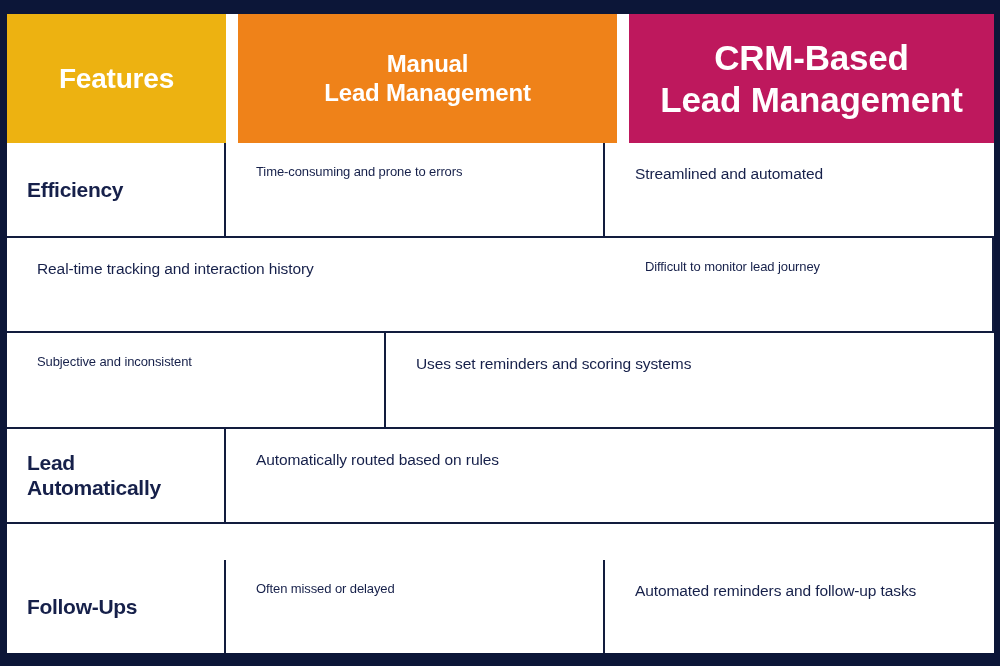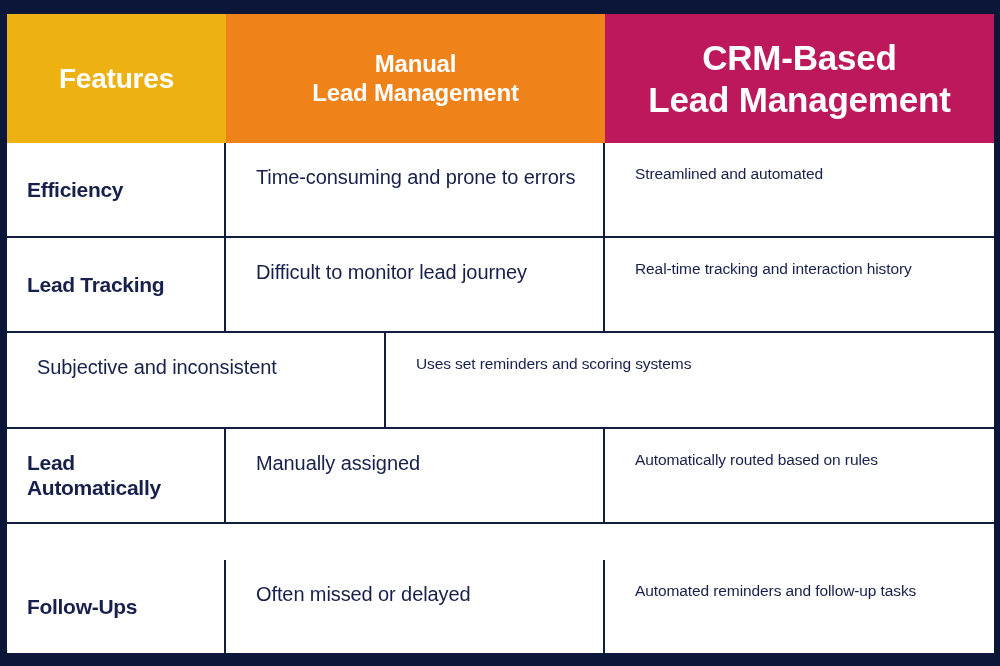--- a/index.html
+++ b/index.html
@@ -35,20 +35,21 @@
     display: flex;
     flex-direction: column;
     background: #ffffff;
   }
 
   
   .thead {
     display: flex;
     height: 129px;
     flex: 0 0 129px;
+    gap: 12px;
   }
 
   .th {
     display: flex;
     align-items: center;
     justify-content: center;
     text-align: center;
     color: #ffffff;
     font-weight: 700;
     letter-spacing: -0.2px;
@@ -111,21 +112,21 @@
     letter-spacing: -0.3px;
   }
 
   
   .td-manual {
     flex: 0 0 379px;
     display: flex;
     align-items: flex-start;
     padding: 19px 26px 10px 30px;
     border-right: 2px solid #121c3e;
-    font-size: 20px;
+    font-size: 13px;
     font-weight: 400;
     line-height: 1.5;
     letter-spacing: -0.1px;
   }
 
   
   .td-crm {
     flex: 1 1 auto;
     display: flex;
     align-items: flex-start;
@@ -176,47 +177,41 @@
         <div class="td td-manual">
           <span class="cell-text">Time-consuming and prone to errors</span>
         </div>
         <div class="td td-crm">
           <span class="cell-text">Streamlined and automated</span>
         </div>
       </div>
 
 
       <div class="tr">
-        <div class="td td-feature">
-          <span class="cell-text">Lead Tracking</span>
+        <div class="td td-crm">
+          <span class="cell-text">Real-time tracking and interaction history</span>
         </div>
         <div class="td td-manual">
           <span class="cell-text">Difficult to monitor lead journey</span>
-        </div>
-        <div class="td td-crm">
-          <span class="cell-text">Real-time tracking and interaction history</span>
         </div>
       </div>
 
       <div class="tr">
         <div class="td td-manual">
           <span class="cell-text">Subjective and inconsistent</span>
         </div>
         <div class="td td-crm">
           <span class="cell-text">Uses set reminders and scoring systems</span>
         </div>
       </div>
 
       <div class="tr">
         <div class="td td-feature">
           <span class="cell-text">Lead Automatically</span>
         </div>
-        <div class="td td-manual">
-          <span class="cell-text">Manually assigned</span>
-        </div>
         <div class="td td-crm">
           <span class="cell-text">Automatically routed based on rules</span>
         </div>
       </div>
 
       <div class="tr">
         <div class="td td-feature">
           <span class="cell-text">Follow-Ups</span>
         </div>
         <div class="td td-manual">

